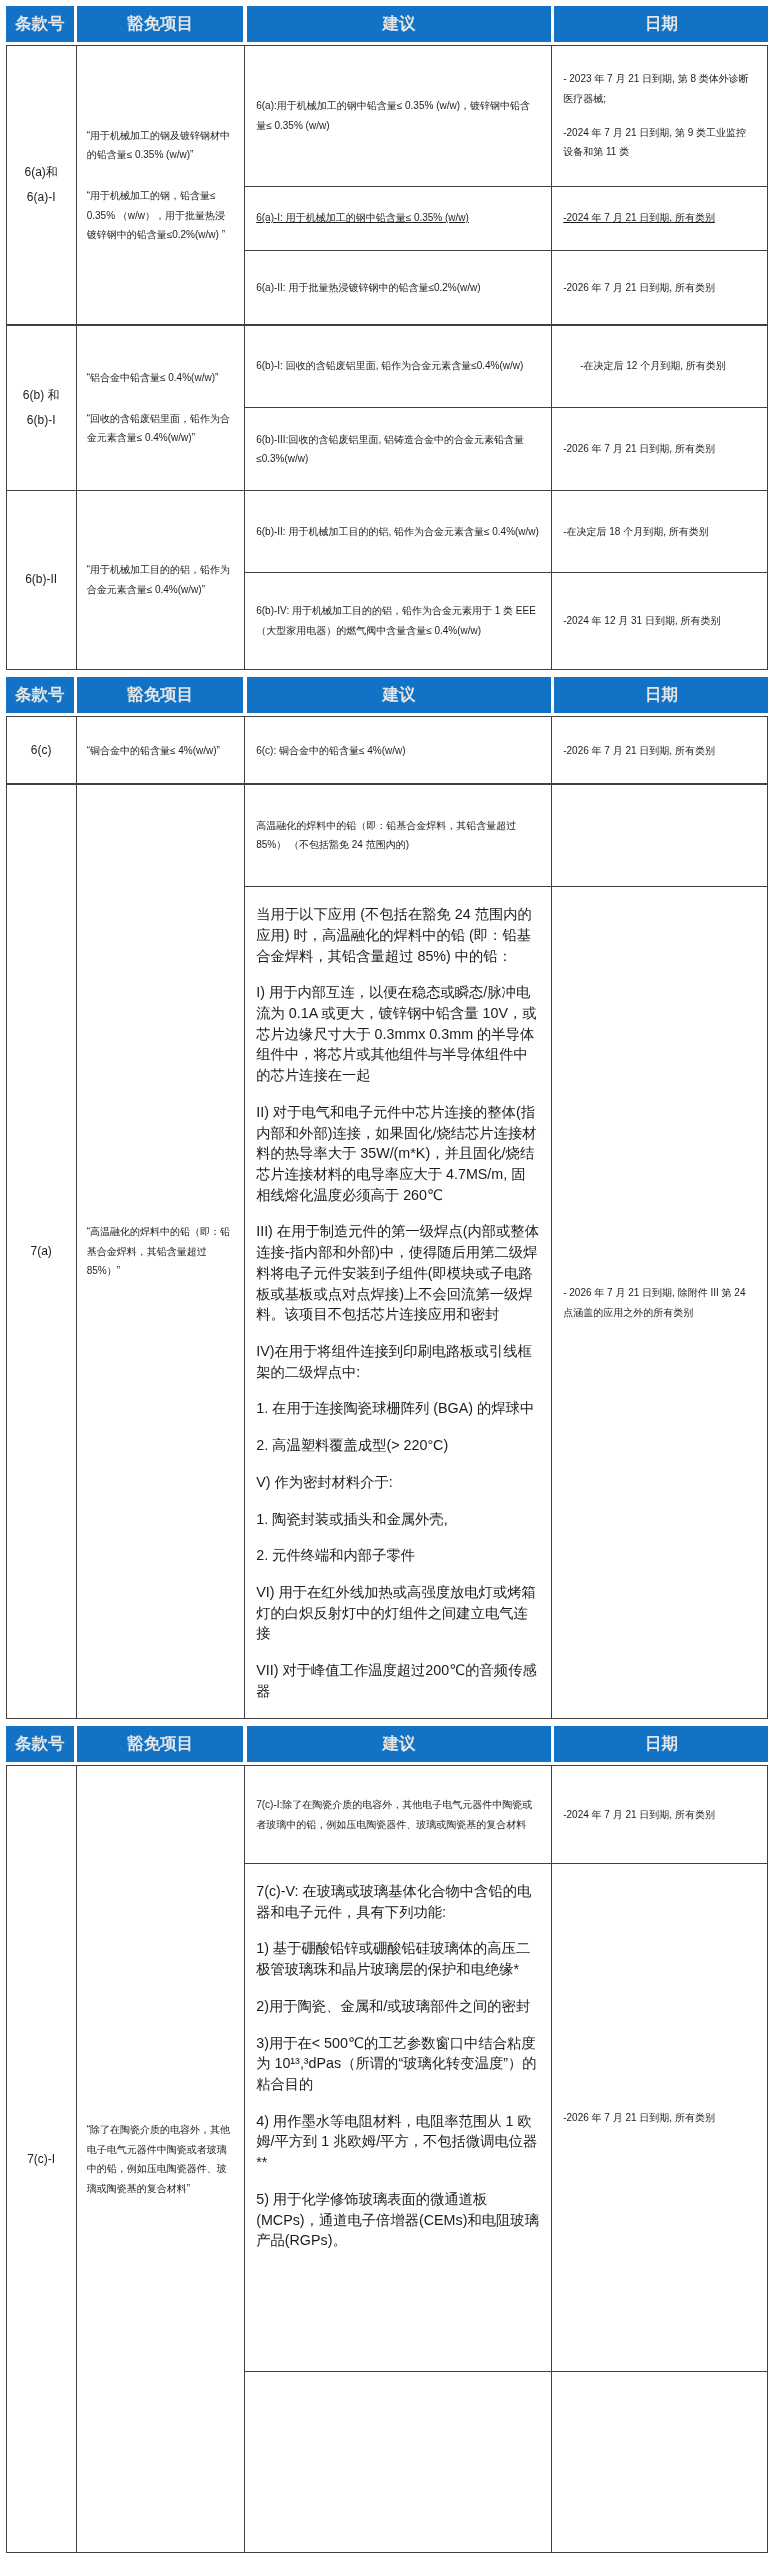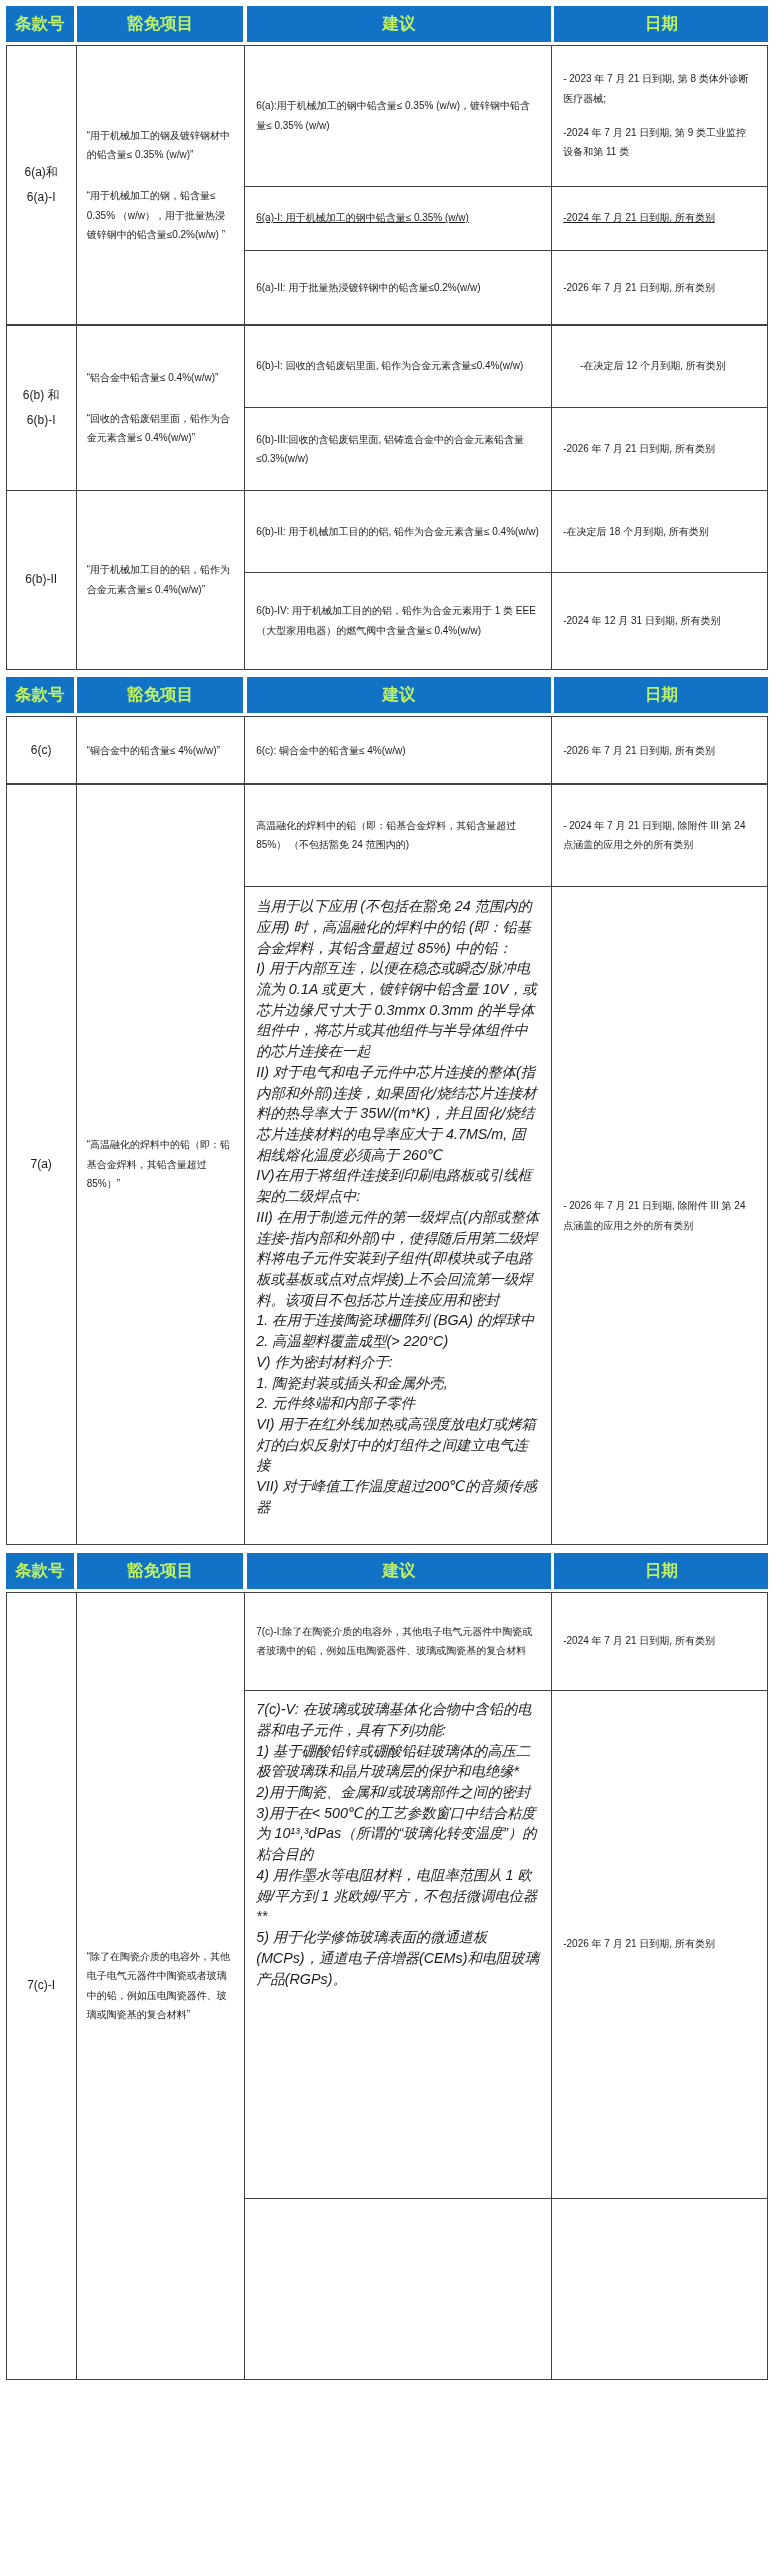--- a/index.html
+++ b/index.html
@@ -14,21 +14,21 @@
     color:var(--text);
     font-family:"Liberation Sans","DejaVu Sans",sans-serif;
   }
   #doc{padding:5.7px 5.7px 11.5px 5.7px;}
 
   
   .hdr-row{display:flex;margin-top:7.2px;}
   .hdr-row.first{margin-top:0;}
   .hdr-cell{
     background:var(--hdr-bg);
-    color:#bef264;
+    color:#e5e5e5;
     font-weight:bold;
     font-size:16.5px;
     height:36px;
     display:flex;align-items:center;justify-content:center;
     box-sizing:border-box;
   }
   .hdr-cell + .hdr-cell{margin-left:3.6px;}
   .hw0{width:68px;} .hw1{width:166px;} .hw2{width:304px;} .hw3{flex:1;}
 
   
@@ -71,21 +71,21 @@
   }
   .date p{margin:7.2px 0;}
 
   
   .dense{
     font-size:14.3px;
     line-height:1.45;
     justify-content:flex-start;
     padding:8.6px 11.5px;
   }
-  .dense p{margin:0 0;font-style:italic;}
+  .dense p{margin:8px 0;}
   p{word-break:break-word;}
 </style>
 </head>
 <body>
 
 <div id="doc">
     <div class="hdr-row first">
       <div class="hdr-cell hw0">条款号</div>
       <div class="hdr-cell hw1">豁免项目</div>
       <div class="hdr-cell hw2">建议</div>
@@ -211,31 +211,28 @@
         <div>7(a)</div>
       </div>
       <div class="cell exempt">
         <p>“高温融化的焊料中的铅（即：铅基合金焊料，其铅含量超过 85%）”</p>
       </div>
       <div class="subcol">
         <div class="subrow" style="min-height: 102px;">
           <div class="cell sugg">
             <p>高温融化的焊料中的铅（即：铅基合金焊料，其铅含量超过 85%） （不包括豁免 24 范围内的)</p>
           </div>
-          <div class="cell date">
-            <p>- 2024 年 7 月 21 日到期, 除附件 III 第 24 点涵盖的应用之外的所有类别</p>
-          </div>
         </div>
         <div class="subrow" style="min-height: 657px;">
           <div class="cell sugg dense">
             <p>当用于以下应用 (不包括在豁免 24 范围内的应用) 时，高温融化的焊料中的铅 (即：铅基合金焊料，其铅含量超过 85%) 中的铅：</p>
             <p>I) 用于内部互连，以便在稳态或瞬态/脉冲电流为 0.1A 或更大，镀锌钢中铅含量 10V，或芯片边缘尺寸大于 0.3mmx 0.3mm 的半导体组件中，将芯片或其他组件与半导体组件中的芯片连接在一起</p>
             <p>II) 对于电气和电子元件中芯片连接的整体(指内部和外部)连接，如果固化/烧结芯片连接材料的热导率大于 35W/(m*K)，并且固化/烧结芯片连接材料的电导率应大于 4.7MS/m, 固相线熔化温度必须高于 260℃</p>
+            <p>III) 在用于制造元件的第一级焊点(内部或整体连接-指内部和外部)中，使得随后用第二级焊料将电子元件安装到子组件(即模块或子电路板或基板或点对点焊接)上不会回流第一级焊料。该项目不包括芯片连接应用和密封</p>
             <p>IV)在用于将组件连接到印刷电路板或引线框架的二级焊点中:</p>
-            <p>III) 在用于制造元件的第一级焊点(内部或整体连接-指内部和外部)中，使得随后用第二级焊料将电子元件安装到子组件(即模块或子电路板或基板或点对点焊接)上不会回流第一级焊料。该项目不包括芯片连接应用和密封</p>
             <p>1. 在用于连接陶瓷球栅阵列 (BGA) 的焊球中</p>
             <p>2. 高温塑料覆盖成型(&gt; 220°C)</p>
             <p>V) 作为密封材料介于:</p>
             <p>1. 陶瓷封装或插头和金属外壳,</p>
             <p>2. 元件终端和内部子零件</p>
             <p>VI) 用于在红外线加热或高强度放电灯或烤箱灯的白炽反射灯中的灯组件之间建立电气连接</p>
             <p>VII) 对于峰值工作温度超过200℃的音频传感器</p>
           </div>
           <div class="cell date">
             <p>- 2026 年 7 月 21 日到期, 除附件 III 第 24 点涵盖的应用之外的所有类别</p>

